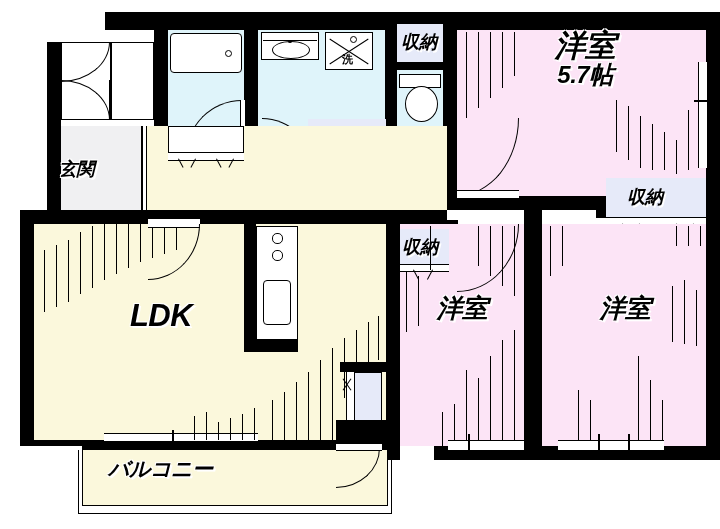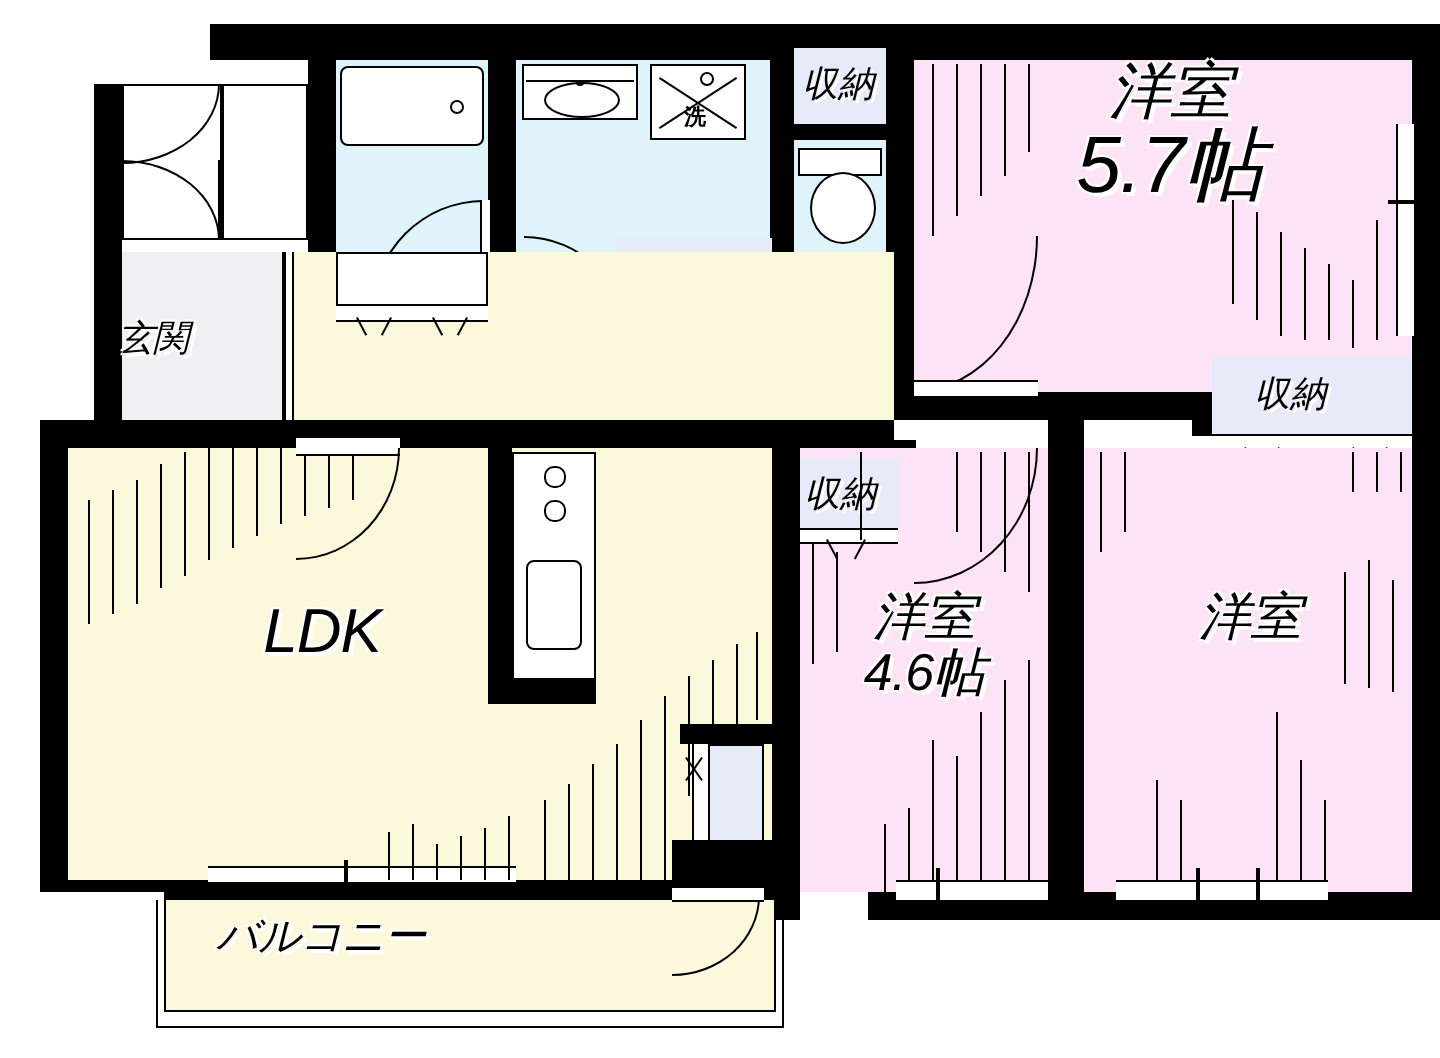--- a/index.html
+++ b/index.html
@@ -24,30 +24,30 @@
   .fill-bath{background:#dff4fa;}
   .fill-closet{background:#e6eaf9;}
   .fill-genkan{background:#f0f0f2;}
   .fill-white{background:#ffffff;}
   .fill-balcony{background:#fbf8dc;}
 
   
   .label{
     position:absolute;
     font-family:"Liberation Sans",sans-serif;
-    font-weight:normal;
+    font-weight:bold;
     font-style:italic;
     color:#000000;
     white-space:nowrap;
     text-shadow:2px 2px 0 #ffffff, -1px -1px 0 #ffffff, 1px -1px 0 #fff, -1px 1px 0 #fff;
     line-height:1.0;
     letter-spacing:-0.5px;
   }
   .label.big{font-size:31px;}
-  .label.big .l2{font-size:40px;}
+  .label.big .l2{font-size:24px;}
   .label.mid{font-size:26px;}
   .label.closet{font-size:18px;font-style:italic;letter-spacing:0px;text-shadow:1.5px 1.5px 0 #fff;}
   .label.genkan{font-size:18px;}
   .label.balcony{font-size:21px;}
   .label.small{font-size:11px;font-style:normal;font-weight:bold;text-shadow:none;}
   .ctr{text-align:center;}
 
   
   .hatchv{position:absolute;background:#000;width:1px;}
 
@@ -318,21 +318,20 @@
   <div class="hatchv" style="left:466px;top:370px;height:76px;"></div>
   <div class="hatchv" style="left:478px;top:378px;height:68px;"></div>
   <div class="hatchv" style="left:490px;top:356px;height:90px;"></div>
   <div class="hatchv" style="left:502px;top:340px;height:106px;"></div>
   <div class="hatchv" style="left:514px;top:330px;height:116px;"></div>
   <div class="hatchv" style="left:442px;top:412px;height:34px;"></div>
   <div class="hatchv" style="left:454px;top:404px;height:42px;"></div>
 
   <div class="label mid ctr" style="left:402px;top:295px;width:120px;">
     <div>洋室</div>
-    <div style="margin-top:2px;">4.6帖</div>
   </div>
 
   <div class="arc arc-br" style="left:457px;top:224px;width:62px;height:68px;"></div>
 
   <div class="win" style="left:448px;top:440px;width:76px;height:9px;"></div>
   <div class="thin" style="left:468px;top:434px;width:1.5px;height:18px;"></div>
 
   <div class="room fill-yoshitsu" style="left:542px;top:224px;width:164px;height:222px;"></div>
   <div class="room fill-yoshitsu" style="left:542px;top:224px;width:122px;height:188px;"></div>
 

